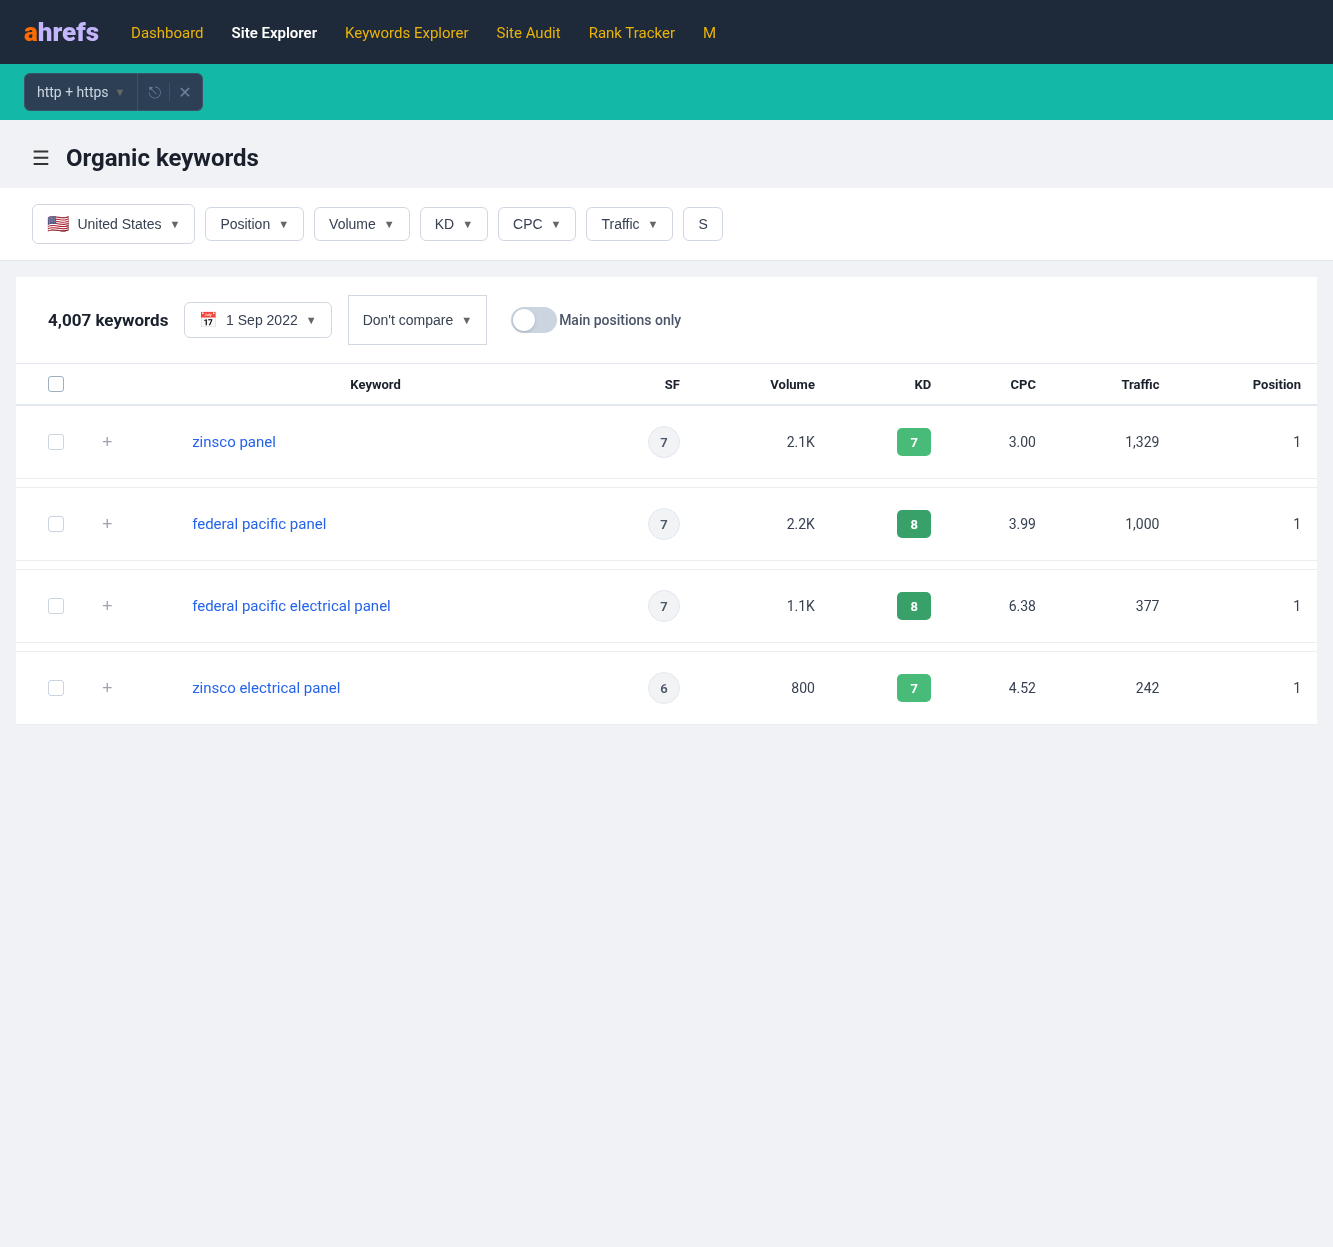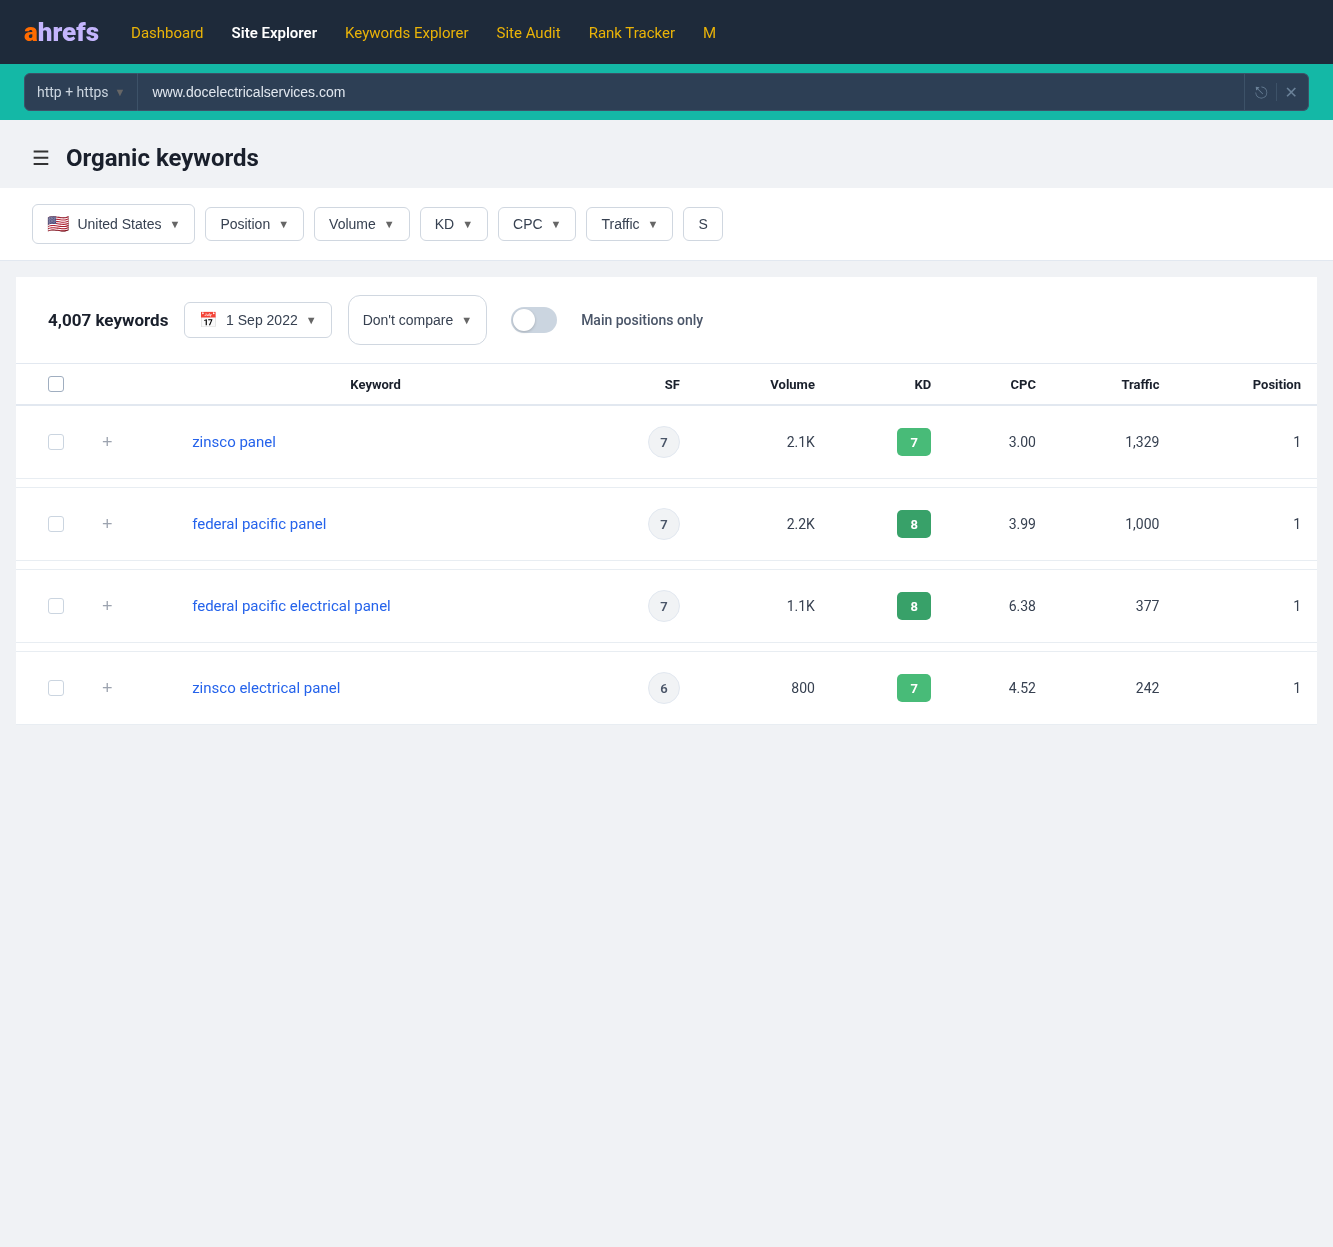--- a/index.html
+++ b/index.html
@@ -182,35 +182,35 @@
       font-size: 14px;
       color: #374151;
       cursor: pointer;
       display: flex;
       align-items: center;
       gap: 8px;
       font-weight: 500;
     }
     .compare-btn {
       border: 1.5px solid #d0d7e0;
-      border-radius: 12px;
+      border-radius: 0;
       background: white;
       padding: 16px 14px;
       font-size: 14px;
       color: #374151;
       cursor: pointer;
       display: flex;
       align-items: center;
       gap: 8px;
       font-weight: 500;
     }
     .toggle-area {
       display: flex;
       align-items: center;
-      gap: 24px;
+      gap: 2px;
       margin-left: 8px;
     }
     .toggle-switch {
       width: 46px;
       height: 26px;
       background: #cbd5e0;
       border-radius: 13px;
       position: relative;
       cursor: pointer;
     }
@@ -351,21 +351,20 @@
     <li><a href="#">Rank Tracker</a></li>
     <li><a href="#">M</a></li>
   </ul>
 </nav>
 
 <div class="url-bar">
   <div class="protocol-select">
     <span>http + https</span>
     <span class="chevron">▼</span>
   </div>
-  <input class="url-input" type="text" value="www.docelectricalservices.com" style="">
   <div class="url-actions">
     <span class="url-icon">⎋</span>
     <div class="url-divider"></div>
     <span class="url-icon">✕</span>
   </div>
 </div>
 
 <div class="main-content">
 
   <div class="page-header">

